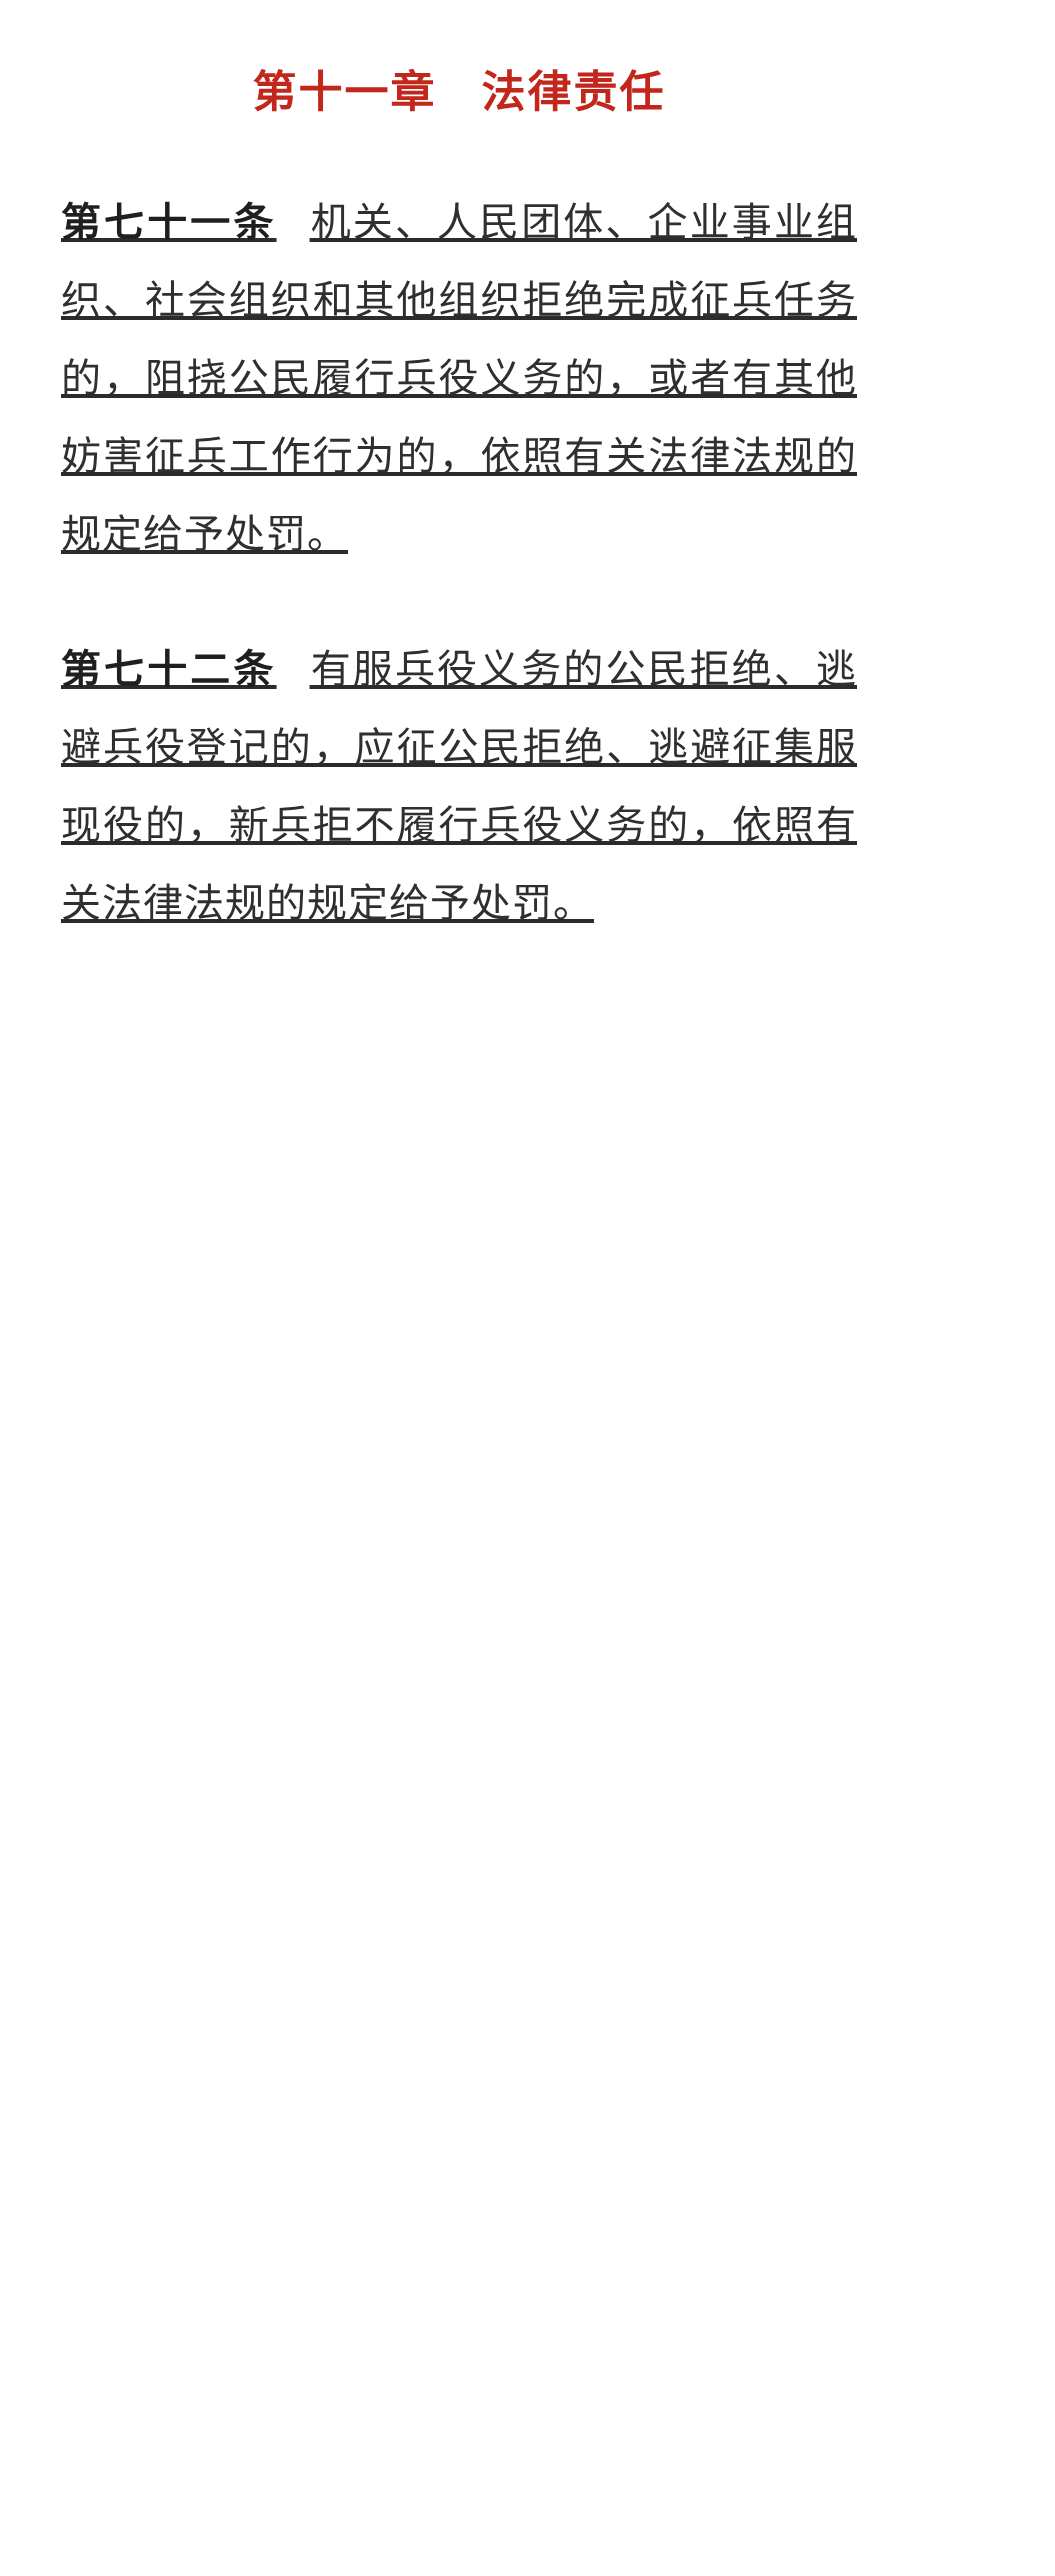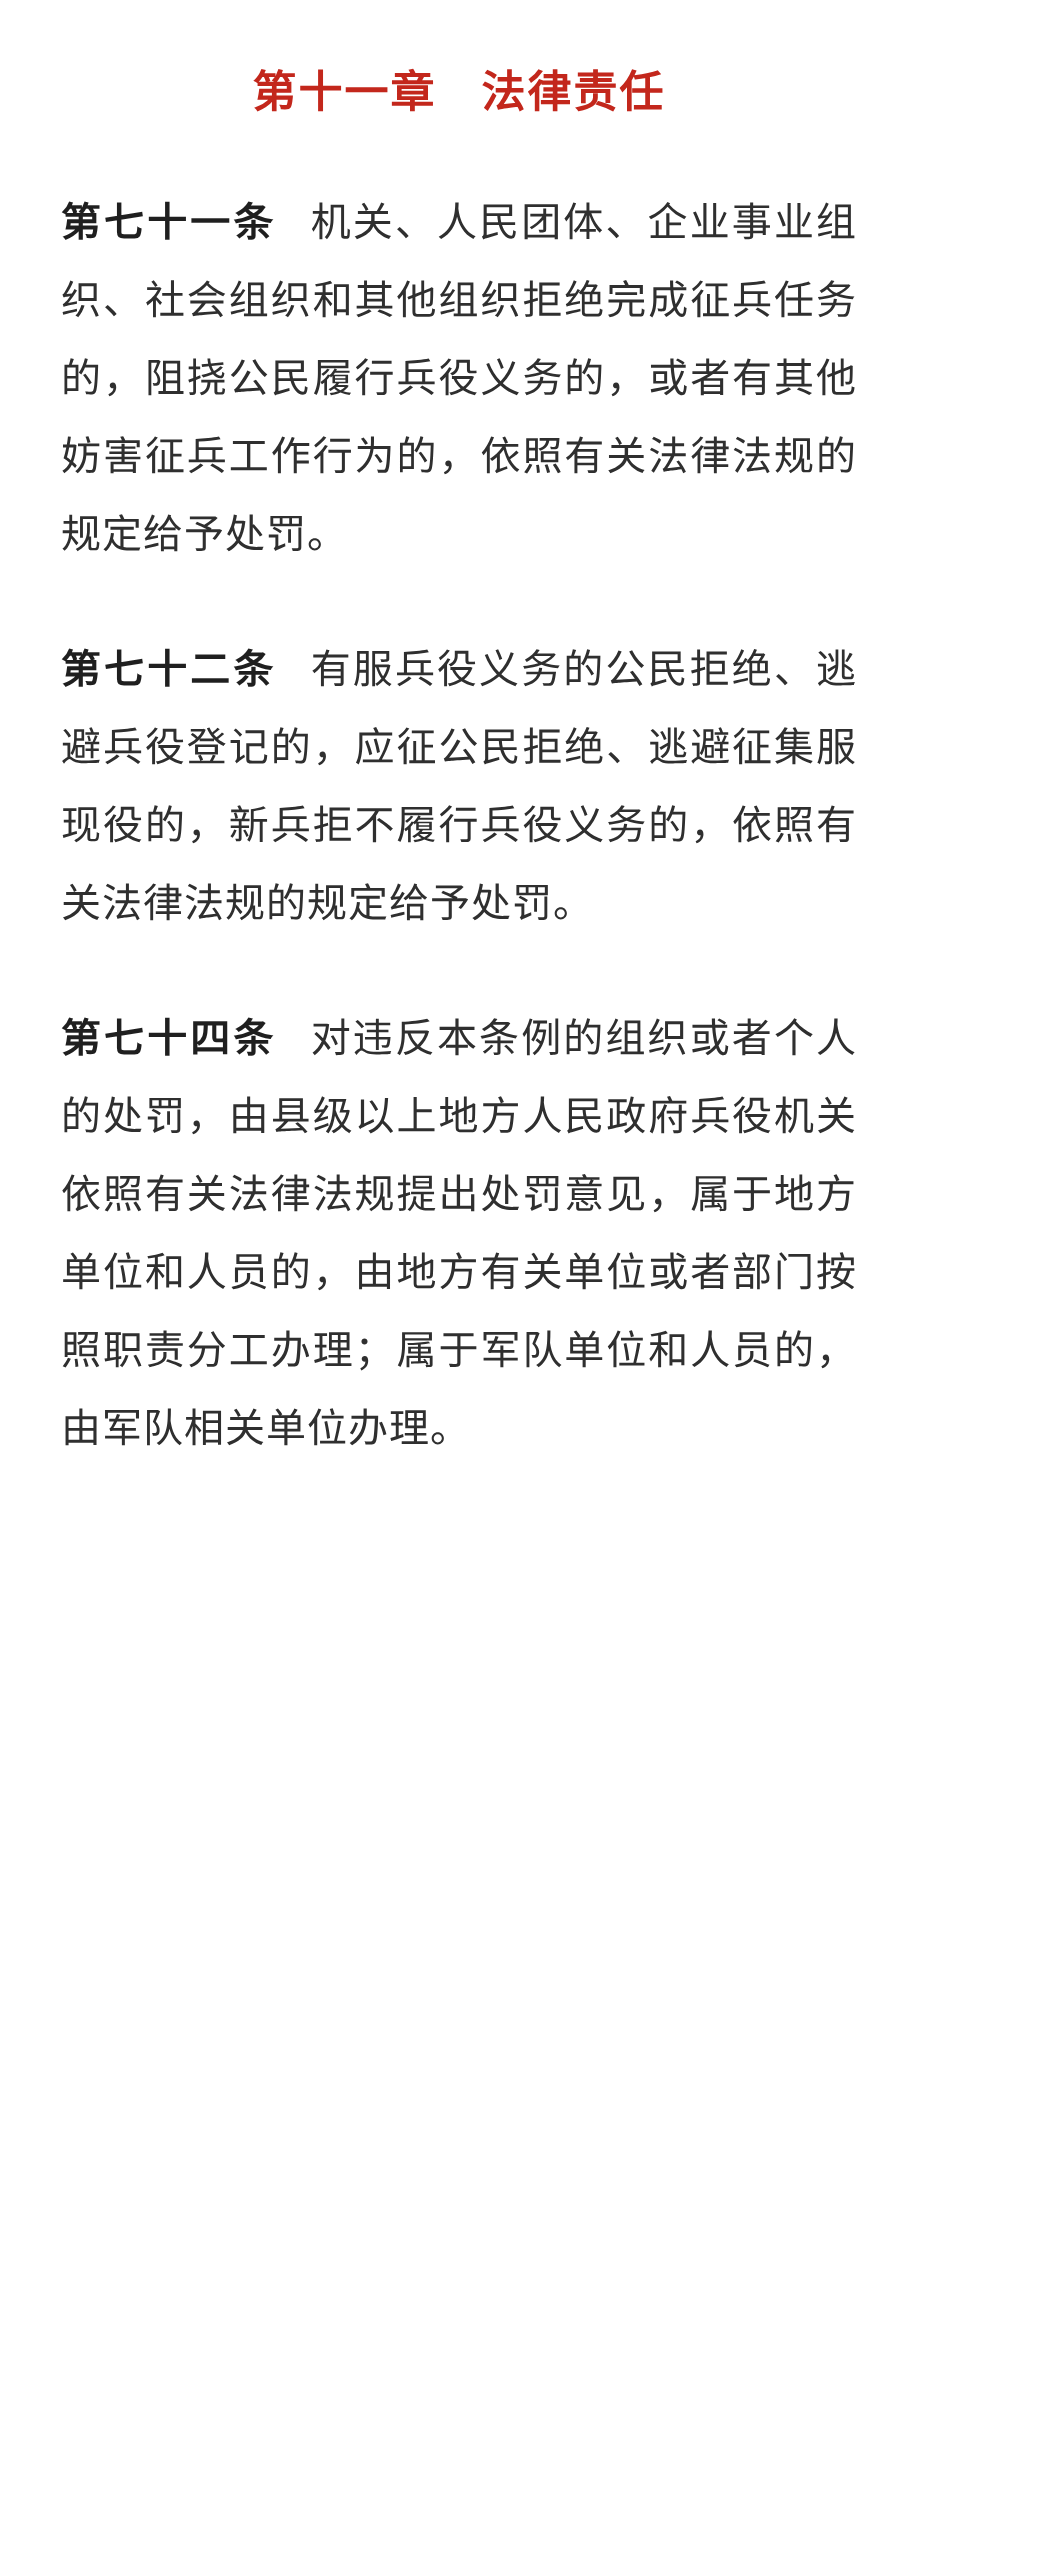--- a/index.html
+++ b/index.html
@@ -28,20 +28,21 @@
     letter-spacing: 2px;
     margin: 21.5px 0 63px 0;
     line-height: 1.3;
   }
   .chapter-title .gap {
     display: inline-block;
     width: 45px;
   }
   .article {
     margin: 0 0 57px 0;
+    text-decoration: underline;
   }
   .para {
     font-size: 40px;
     line-height: 1.95;
     letter-spacing: 1px;
     text-align: justify;
     text-justify: inter-ideograph;
     margin: 0 0 55px 0;
     color: #2f2f2f;
   }
@@ -73,20 +74,15 @@
     </p>
   </div>
 
   <div class="article">
     <p class="para">
       <span class="art-label">第七十二条</span><span class="art-sep"></span><span>有服兵役义务的公民拒绝、逃避兵役登记的，应征公民拒绝、逃避征集服现役的，新兵拒不履行兵役义务的，依照有关法律法规的规定给予处罚。</span>
     </p>
   </div>
 
 
-  <div class="article">
-    <p class="para">
-      <span class="art-label">第七十四条</span><span class="art-sep"></span><span>对违反本条例的组织或者个人的处罚，由县级以上地方人民政府兵役机关依照有关法律法规提出处罚意见，属于地方单位和人员的，由地方有关单位或者部门按照职责分工办理；属于军队单位和人员的，由军队相关单位办理。</span>
-    </p>
-  </div>
 
 </div>
 
 
 </body></html>

